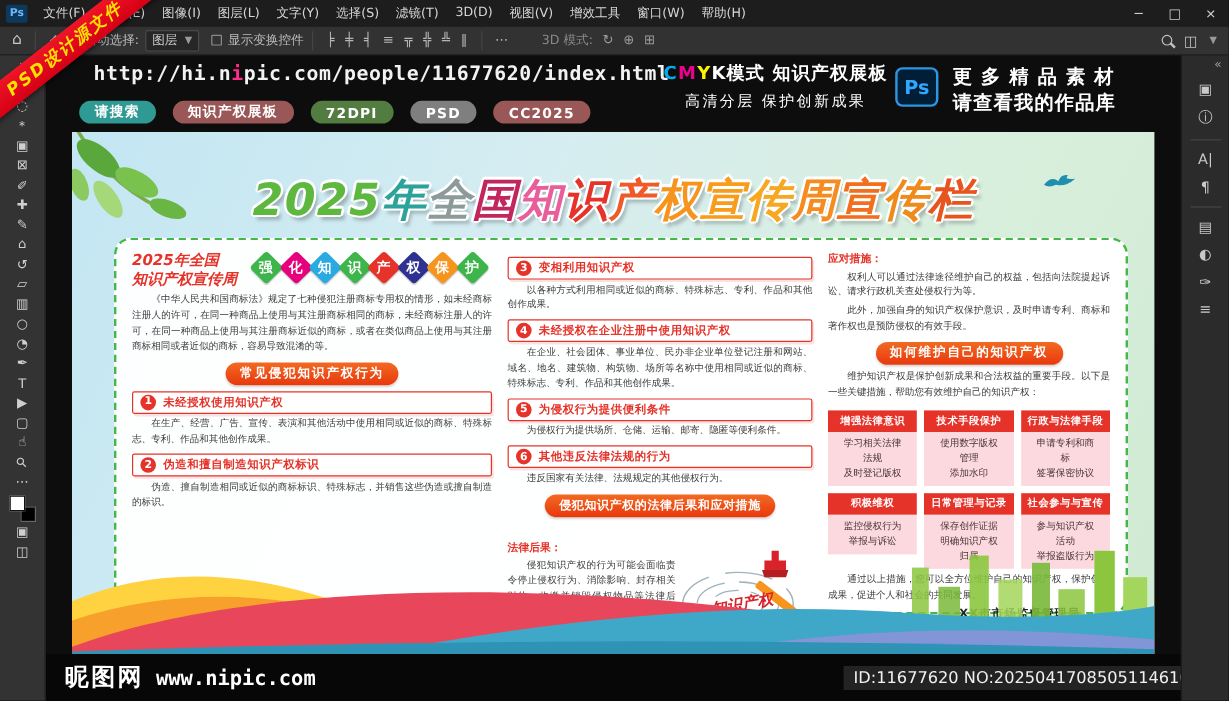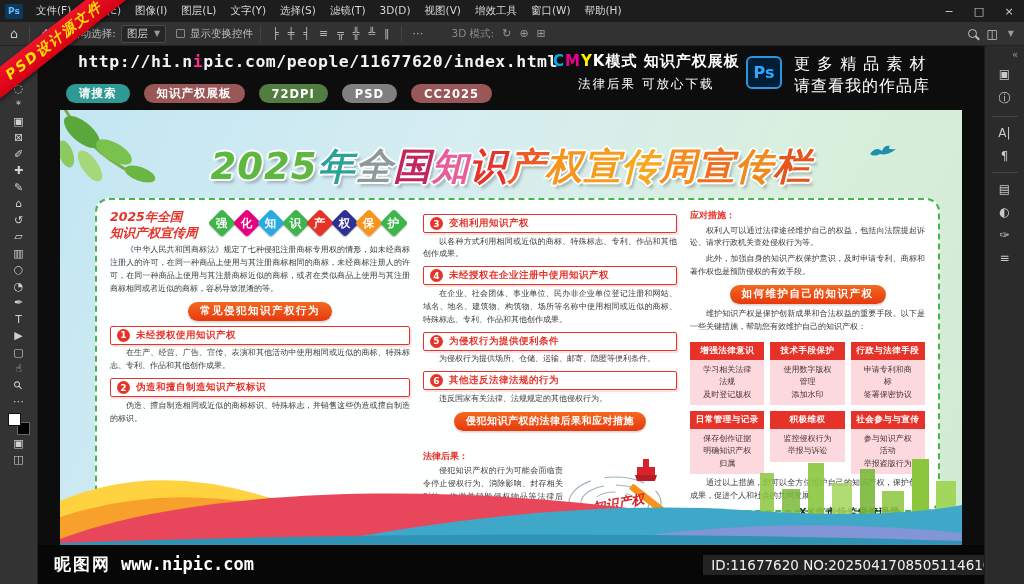--- a/index.html
+++ b/index.html
@@ -42,21 +42,21 @@
 
 .url-line{position:absolute;left:78px;top:52px;z-index:10;font-family:"DejaVu Sans Mono","Liberation Mono",monospace;font-weight:bold;font-size:16.5px;color:#f2f2f2;letter-spacing:.5px}
 .url-line .hi-i{color:#ff2d8d}
 .tagrow{position:absolute;left:66px;top:84px;z-index:10;display:flex;gap:14px;align-items:center}
 .tag{height:19px;border-radius:10px;color:#fff;font-size:11.5px;font-weight:bold;display:flex;align-items:center;padding:0 13px;letter-spacing:1px}
 .cmyk-block{position:absolute;left:553px;top:52px;z-index:10;text-align:center;color:#fff}
 .cmyk-l1{font-size:15px;font-weight:bold;letter-spacing:1px}
 .cmyk-l1 .c{color:#00aeef}.cmyk-l1 .m{color:#ec008c}.cmyk-l1 .y{color:#fff200}.cmyk-l1 .k{color:#fff}
 .cmyk-l2{font-size:12.5px;margin-top:5px;letter-spacing:2px}
 .ps-badge{position:absolute;left:746px;top:56px;z-index:10;width:36px;height:33px;background:#001e36;border:2px solid #2d96e0;border-radius:6px;color:#31a8ff;font-weight:bold;font-size:16px;display:flex;align-items:center;justify-content:center}
-.promo{position:absolute;left:794px;top:53px;z-index:10;color:#fff;font-weight:400;font-size:16px;line-height:1.35;letter-spacing:1px;white-space:nowrap}
+.promo{position:absolute;left:794px;top:53px;z-index:10;color:#fff;font-weight:700;font-size:16px;line-height:1.35;letter-spacing:1px;white-space:nowrap}
 
 .artwork{position:absolute;left:60px;top:110px;width:902px;height:435px;background:linear-gradient(115deg,#c2e6f3 0%,#d6edf1 38%,#d9efdd 70%,#cfead3 100%);overflow:hidden;z-index:5}
 .leaves{position:absolute;left:-8px;top:-6px}
 .bird{position:absolute;right:66px;top:34px}
 .poster-title{position:absolute;left:0;top:32px;width:100%;text-align:center;font-size:37px;font-weight:900;font-style:italic;letter-spacing:1px;white-space:nowrap;z-index:3}
 .poster-title span{text-shadow:-2px 0 0 #fff,2px 0 0 #fff,0 -2px 0 #fff,0 2px 0 #fff,-1.4px -1.4px 0 #fff,1.4px 1.4px 0 #fff,-1.4px 1.4px 0 #fff,1.4px -1.4px 0 #fff,3px 4px 3px rgba(100,110,110,.45)}
 .card{position:absolute;left:35px;top:88px;width:845px;height:314px;background:rgba(255,255,255,.96);border:2px dashed #45b649;border-radius:14px;padding:9px 13px;display:flex;gap:13px;z-index:4}
 .col1{width:300px;flex:none}.col2{width:254px;flex:none}.col3{flex:1;min-width:0}
 .lp-head{display:flex;align-items:flex-start}
 .lp-title{color:#e6332a;font-weight:900;font-size:12.5px;line-height:1.3;font-style:italic;white-space:nowrap}
@@ -76,21 +76,21 @@
 .mcard-head{background:#e6332a;color:#fff;font-size:8.5px;font-weight:bold;text-align:center;padding:3px 0;letter-spacing:.5px;white-space:nowrap}
 .mcard-body{background:#fbd9de;padding:4px 12px;text-align:center;font-size:8px;color:#4a3535;line-height:1.55;min-height:33px}
 .sig{display:flex;justify-content:flex-end;align-items:center;gap:8px;margin-top:3px;padding-right:6px}
 .sig-lines{text-align:left;font-weight:bold;color:#222;font-size:9.5px;line-height:1.5;letter-spacing:1px}
 .sig-stamp{font-size:11px;color:#666;font-weight:bold}
 .waves{position:absolute;left:0;bottom:0;width:902px;height:90px;z-index:6;pointer-events:none}
 .stampwrap{flex:none;margin:-6px 0 0 2px}
 
 .footer{position:absolute;left:38px;right:0;bottom:0;height:39px;background:#070707;z-index:25;display:flex;align-items:center}
 .brand{display:flex;align-items:baseline;gap:10px;margin-left:16px}
-.brand-cn{color:#fff;font-weight:900;font-size:17px;letter-spacing:2px;text-shadow:0 0 1px #000}
+.brand-cn{color:#fff;font-weight:900;font-size:20px;letter-spacing:2px;text-shadow:0 0 1px #000}
 .brand-url{color:#fff;font-weight:bold;font-size:17px;font-family:"DejaVu Sans Mono","Liberation Mono",monospace}
 .idbox{margin-left:auto;margin-right:16px;background:#232323;color:#f0f0f0;font-size:13.5px;padding:2px 8px;white-space:nowrap}
 </style>
 </head>
 <body>
 
 <div class="titlebar">
   <div class="ps-app-logo">Ps</div>
   <div style="display:flex">
       <span class="menu-item">文件(F)</span>
@@ -247,21 +247,21 @@
 <div class="url-line"><span>http://hi.n</span><span class="hi-i">i</span><span>pic.com/people/11677620/index.html</span></div>
 <div class="tagrow">
     <span class="tag" style="background: rgb(46, 154, 147);">请搜索</span>
     <span class="tag" style="background: rgb(154, 87, 87);">知识产权展板</span>
     <span class="tag" style="background: rgb(82, 124, 64);">72DPI</span>
     <span class="tag" style="background: rgb(127, 127, 127);">PSD</span>
     <span class="tag" style="background: rgb(154, 87, 87);">CC2025</span>
   </div>
 <div class="cmyk-block">
   <div class="cmyk-l1"><span class="c">C</span><span class="m">M</span><span class="y">Y</span><span class="k">K</span><span>模式</span> <span>知识产权展板</span></div>
-  <div class="cmyk-l2">法律后果 可放心下载</div>
+  <div class="cmyk-l2">高清分层 保护创新成果</div>
 </div>
 <div class="ps-badge">Ps</div>
 <div class="promo">
   <div>更 多 精 品 素 材</div>
   <div>请查看我的作品库</div>
 </div>
 
 <div class="artwork">
   <svg class="leaves" width="170" height="120" viewBox="0 0 170 120">
     <path d="M10,0 Q40,55 95,75" stroke="#7cab4e" stroke-width="3" fill="none"></path>
@@ -392,31 +392,31 @@
             </div>
           </div>
           <div>
             <div class="mcard-head">行政与法律手段</div>
             <div class="mcard-body">
               <div>申请专利和商标</div>
               <div>签署保密协议</div>
             </div>
           </div>
           <div>
+            <div class="mcard-head">积极维权</div>
+            <div class="mcard-body">
+              <div>监控侵权行为</div>
+              <div>举报与诉讼</div>
+            </div>
+          </div>
+          <div>
             <div class="mcard-head">日常管理与记录</div>
             <div class="mcard-body">
               <div>保存创作证据</div>
               <div>明确知识产权归属</div>
-            </div>
-          </div>
-          <div>
-            <div class="mcard-head">积极维权</div>
-            <div class="mcard-body">
-              <div>监控侵权行为</div>
-              <div>举报与诉讼</div>
             </div>
           </div>
           <div>
             <div class="mcard-head">社会参与与宣传</div>
             <div class="mcard-body">
               <div>参与知识产权活动</div>
               <div>举报盗版行为</div>
             </div>
           </div>
         </div>

